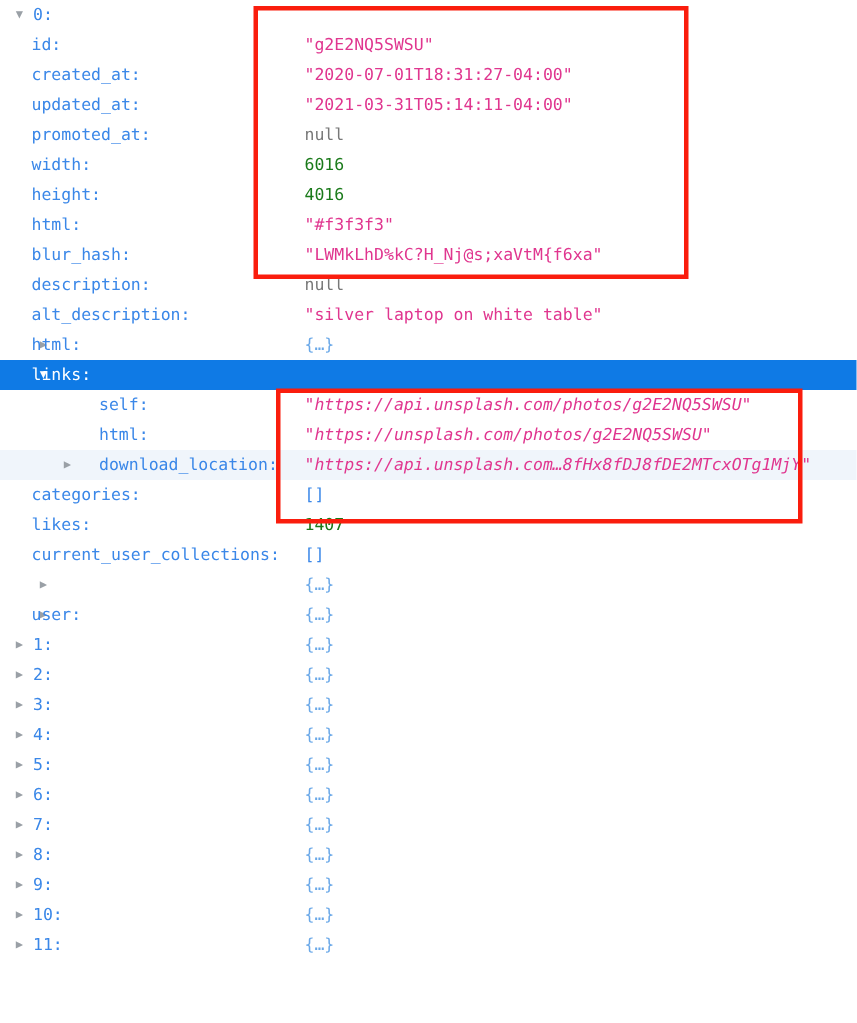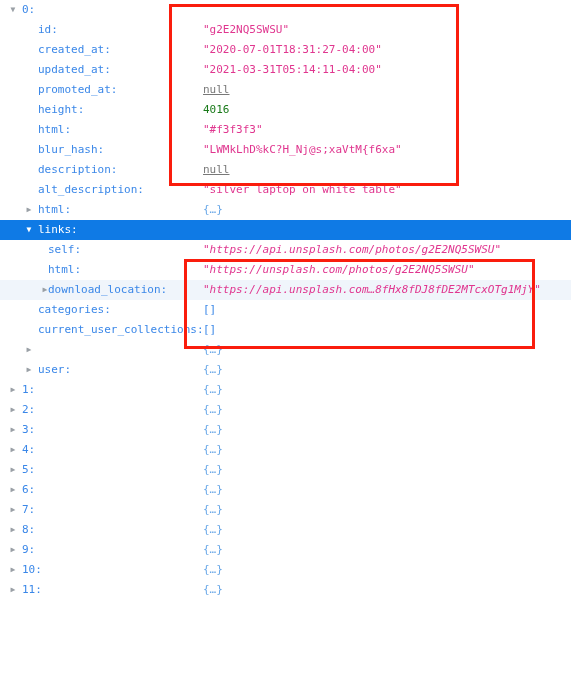--- a/index.html
+++ b/index.html
@@ -63,33 +63,33 @@
     left: 203px;
     top: 0;
     height: 20px;
     line-height: 20px;
     font-size: 11px;
   }
 
   
   .v-string  { color: #e0368f; }
   .v-url     { color: #e0368f; font-style: italic; }
-  .v-null    { color: #787878; text-decoration: underline; }
+  .v-null    { color: #787878; }
   .v-number  { color: #1a7a1a; }
   .v-bool    { color: #1a9a3a; }
   .v-object  { color: #6aa8e8; }
   .v-array   { color: #3a87e8; }
 
   
   .ind0 .twisty { left: 8px; }
   .ind0 .key    { left: 22px; }
   .ind1 .twisty { left: 24px; }
-  .ind1 .key    { left: 38px; }
+  .ind1 .key    { left: 21px; }
   .ind2 .twisty { left: 40px; }
-  .ind2 .key    { left: 48px; }
+  .ind2 .key    { left: 66px; }
 
   
   .redbox {
     position: absolute;
     border: 3px solid #fa1d0d;
     box-sizing: border-box;
     pointer-events: none;
     background: transparent;
   }
   #redbox-top {
@@ -123,20 +123,24 @@
     </div>
     <div class="row ind1">
       <span class="key">updated_at:</span>
       <span class="val v-string">"2021-03-31T05:14:11-04:00"</span>
     </div>
     <div class="row ind1">
       <span class="key">promoted_at:</span>
       <span class="val v-null">null</span>
     </div>
     <div class="row ind1">
+      <span class="key">width:</span>
+      <span class="val v-number">6016</span>
+    </div>
+    <div class="row ind1">
       <span class="key">height:</span>
       <span class="val v-number">4016</span>
     </div>
     <div class="row ind1">
       <span class="key">html:</span>
       <span class="val v-string">"#f3f3f3"</span>
     </div>
     <div class="row ind1">
       <span class="key">blur_hash:</span>
       <span class="val v-string">"LWMkLhD%kC?H_Nj@s;xaVtM{f6xa"</span>
@@ -169,20 +173,24 @@
     <div class="row ind2 hover-row">
       <span class="twisty">▶</span>
       <span class="key">download_location:</span>
       <span class="val v-url">"https://api.unsplash.com…8fHx8fDJ8fDE2MTcxOTg1MjY"</span>
     </div>
     <div class="row ind1">
       <span class="key">categories:</span>
       <span class="val v-array">[]</span>
     </div>
     <div class="row ind1">
+      <span class="key">likes:</span>
+      <span class="val v-number">1407</span>
+    </div>
+    <div class="row ind1">
       <span class="key">current_user_collections:</span>
       <span class="val v-array">[]</span>
     </div>
     <div class="row ind1">
       <span class="twisty">▶</span>
       <span class="val v-object">{…}</span>
     </div>
     <div class="row ind1">
       <span class="twisty">▶</span>
       <span class="key">user:</span>

